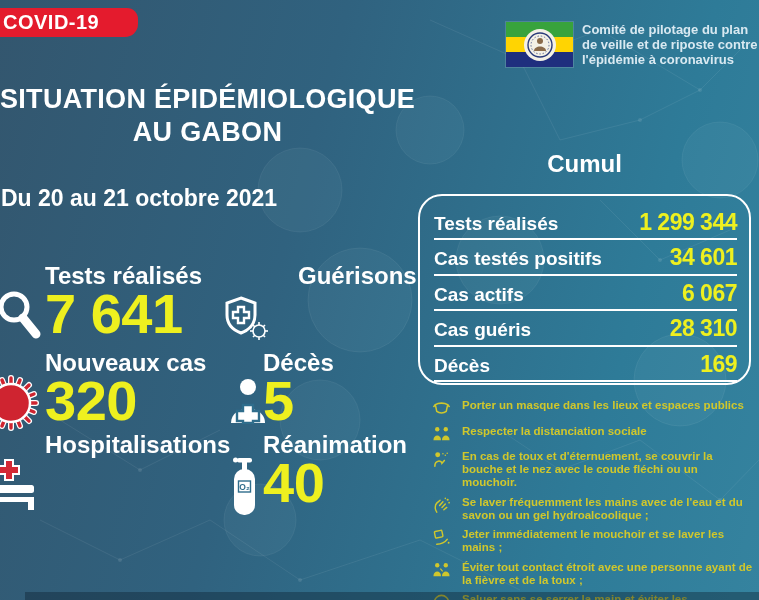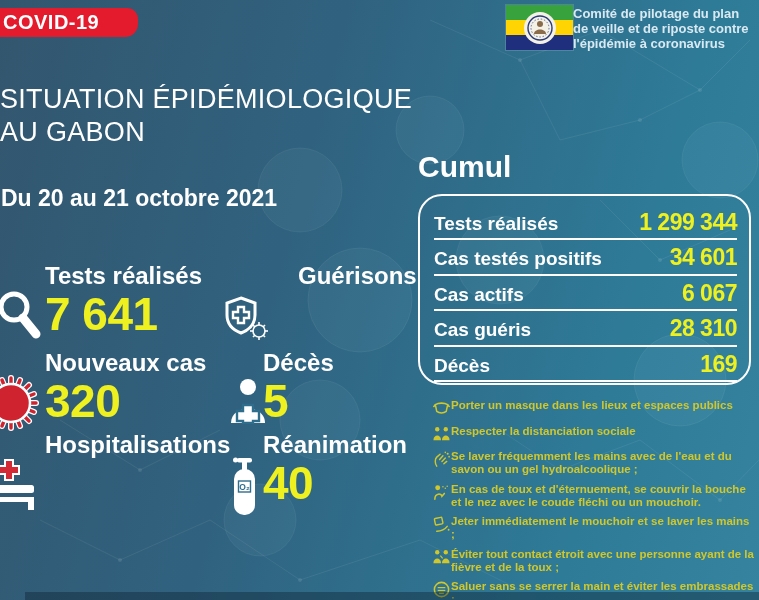--- a/index.html
+++ b/index.html
@@ -13,54 +13,54 @@
 
   
   .covid-banner{
     position:absolute;left:0;top:8px;height:29px;min-width:138px;
     background:#e41b2d;border-radius:0 11px 13px 0;
     display:flex;align-items:center;padding:0 14px 0 3px;box-sizing:border-box;
   }
   .covid-banner span{color:#fff;font-size:20px;font-weight:800;letter-spacing:.5px;}
 
   
-  .logo{position:absolute;left:506px;top:4px;display:flex;align-items:center;}
+  .logo{position:absolute;left:506px;top:20px;display:flex;gap:9px;align-items:flex-end;}
   .flag{position:relative;width:67px;height:45px;box-shadow:0 0 0 1px rgba(255,255,255,.15);}
   .flag .stripe{width:100%;height:15px;}
   .seal{position:absolute;left:50%;top:50%;transform:translate(-50%,-50%);
     width:32px;height:32px;border-radius:50%;background:#f4f1e6;
     display:flex;align-items:center;justify-content:center;}
   .org-text{color:#d9e9f1;font-size:13px;line-height:15px;font-weight:600;padding-top:2px;}
 
   
   .title{position:absolute;left:0;top:83px;color:#fff;font-size:27px;line-height:33px;
-    font-weight:400;letter-spacing:.3px;white-space:nowrap;}
+    font-weight:700;letter-spacing:.3px;white-space:nowrap;text-align:center;}
   .period{position:absolute;left:1px;top:185px;color:#fff;font-size:23px;font-weight:700;}
 
   
   .stat{position:absolute;}
   .stat .lbl{color:#fff;font-size:24px;font-weight:700;white-space:nowrap;}
-  .stat .val{color:#eef01f;font-size:46px;font-weight:800;line-height:48px;letter-spacing:-.5px;}
+  .stat .val{color:#eef01f;font-size:56px;font-weight:800;line-height:48px;letter-spacing:-.5px;}
   .stat-icon{position:absolute;}
 
   
-  .cumul-title{position:absolute;left:418px;top:150px;width:333px;
-    color:#fff;font-size:30px;font-weight:800;}
+  .cumul-title{position:absolute;left:418px;top:150px;width:333px;text-align:center;
+    color:#fff;font-size:24px;font-weight:800;}
   .cumul-table{position:absolute;left:418px;top:194px;width:333px;height:191px;
     border:2px solid #fff;border-radius:24px;box-sizing:border-box;
     padding:9px 12px 0 14px;display:flex;flex-direction:column;}
   .crow{display:flex;justify-content:space-between;align-items:baseline;
     border-bottom:2px solid #fff;height:35.4px;box-sizing:border-box;padding-top:4px;}
   .crow .clbl{color:#fff;font-size:19px;font-weight:600;}
   .crow .cval{color:#eef01f;font-size:23px;font-weight:800;letter-spacing:-.5px;}
 
   
   .recs{position:absolute;left:432px;top:399px;width:322px;display:flex;
     flex-direction:column;gap:6.5px;}
-  .rec{display:flex;align-items:flex-start;}
+  .rec{display:flex;gap:11px;align-items:flex-start;}
   .rec .ric{flex:0 0 19px;width:19px;height:19px;}
   .rec .rtx{color:#d0c72c;font-size:11.5px;line-height:13px;font-weight:600;}
 </style>
 </head>
 <body>
 
 <div class="canvas">
 
   <svg class="bg-layer" viewBox="0 0 759 600" xmlns="http://www.w3.org/2000/svg">
     <g stroke="#ffffff" stroke-opacity="0.07" stroke-width="1" fill="none">
@@ -274,50 +274,50 @@
             <path d="M1.5 16 C1.5 9.5,9.5 9.5,9.5 16 Z"></path>
           <circle cx="14.5" cy="4.5" r="2.3"></circle>
             <path d="M10.5 16 C10.5 9.5,18.5 9.5,18.5 16 Z"></path>
         </g>
       </svg>
       <div class="rtx">Respecter la distanciation sociale</div>
     </div>
 
     <div class="rec">
       <svg class="ric" viewBox="0 0 20 20">
-        <g fill="none" stroke="#d0c72c" stroke-width="1.5" stroke-linecap="round">
-          <path d="M5 17 C2.8 14,3 9.5,5 7.5 L8.5 4.5"></path>
-          <path d="M8 10 L11.5 6"></path>
-            <path d="M10.5 12 L14 8.5"></path>
-            <path d="M12.5 14.5 L15.5 12"></path>
-        </g>
-        <g fill="#d0c72c">
-          <circle cx="16.5" cy="4" r="1.1"></circle>
-            <circle cx="18" cy="7" r=".9"></circle>
-            <circle cx="14" cy="2.5" r=".8"></circle>
-        </g>
-      </svg>
-      <div class="rtx">Se laver fréquemment les mains avec de l'eau et du savon ou un gel hydroalcoolique ;</div>
-    </div>
-
-    <div class="rec">
-      <svg class="ric" viewBox="0 0 20 20">
         <circle cx="6" cy="5" r="2.6" fill="#d0c72c"></circle>
         <path d="M3 17 C3 10.5,10 10.5,10.5 14 L13 11" fill="none" stroke="#d0c72c" stroke-width="1.6" stroke-linecap="round"></path>
         <g fill="#d0c72c">
           <circle cx="11.5" cy="4" r=".8"></circle>
             <circle cx="14" cy="5.5" r=".8"></circle>
             <circle cx="16" cy="3.5" r=".8"></circle>
         </g>
       </svg>
       <div class="rtx">En cas de toux et d'éternuement, se couvrir la bouche et le nez avec le coude fléchi ou un mouchoir.</div>
     </div>
 
     <div class="rec">
       <svg class="ric" viewBox="0 0 20 20">
+        <g fill="none" stroke="#d0c72c" stroke-width="1.5" stroke-linecap="round">
+          <path d="M5 17 C2.8 14,3 9.5,5 7.5 L8.5 4.5"></path>
+          <path d="M8 10 L11.5 6"></path>
+            <path d="M10.5 12 L14 8.5"></path>
+            <path d="M12.5 14.5 L15.5 12"></path>
+        </g>
+        <g fill="#d0c72c">
+          <circle cx="16.5" cy="4" r="1.1"></circle>
+            <circle cx="18" cy="7" r=".9"></circle>
+            <circle cx="14" cy="2.5" r=".8"></circle>
+        </g>
+      </svg>
+      <div class="rtx">Se laver fréquemment les mains avec de l'eau et du savon ou un gel hydroalcoolique ;</div>
+    </div>
+
+    <div class="rec">
+      <svg class="ric" viewBox="0 0 20 20">
         <rect x="3" y="3" width="8" height="7" rx="1" fill="none" stroke="#d0c72c" stroke-width="1.5" transform="rotate(-12 7 6.5)"></rect>
         <path d="M5 17 C8 17,13 16,16 12" fill="none" stroke="#d0c72c" stroke-width="1.6" stroke-linecap="round"></path>
         <circle cx="17.5" cy="15.5" r="1" fill="#d0c72c"></circle>
       </svg>
       <div class="rtx">Jeter immédiatement le mouchoir et se laver les mains ;</div>
     </div>
 
     <div class="rec">
       <svg class="ric" viewBox="0 0 20 20">
         <g fill="#d0c72c">

